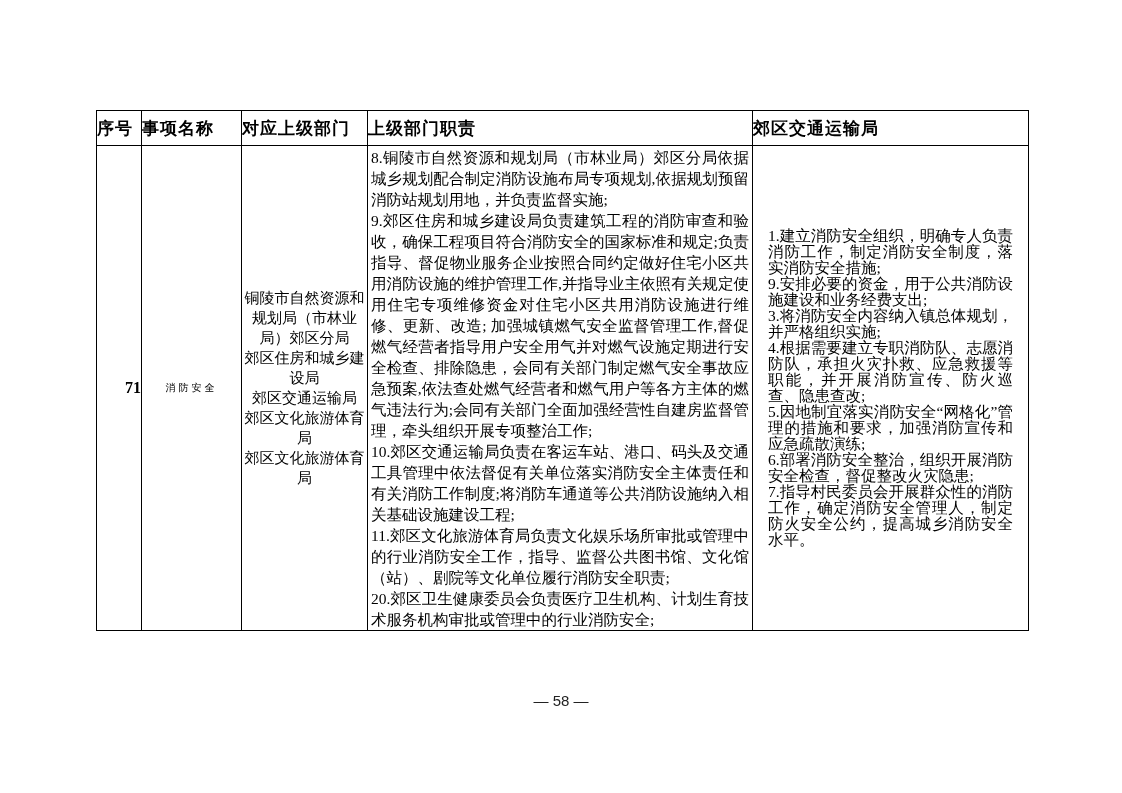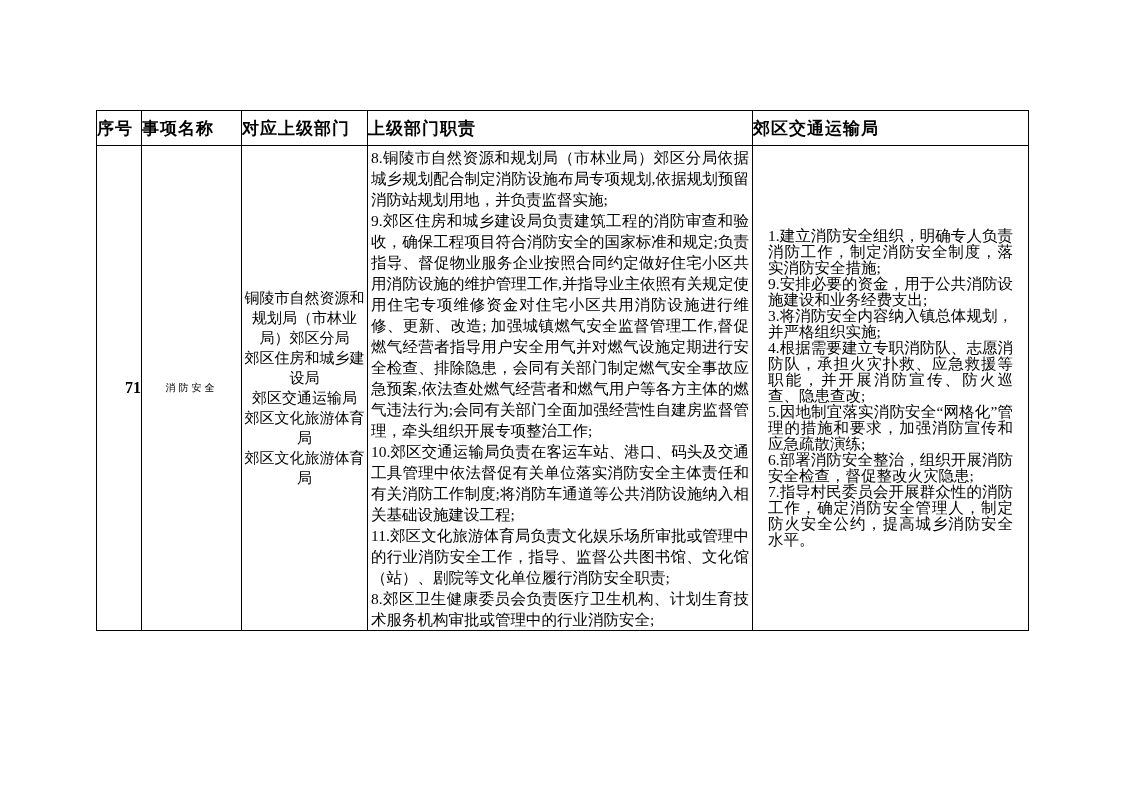--- a/index.html
+++ b/index.html
@@ -127,29 +127,30 @@
             <div class="dept-item">郊区住房和城乡建设局</div>
             <div class="dept-item">郊区交通运输局</div>
             <div class="dept-item">郊区文化旅游体育局</div>
             <div class="dept-item">郊区文化旅游体育局</div>
           </td>
         <td class="col-superior">
             <div class="duty-par">8.铜陵市自然资源和规划局（市林业局）郊区分局依据城乡规划配合制定消防设施布局专项规划,依据规划预留消防站规划用地，并负责监督实施;</div>
             <div class="duty-par">9.郊区住房和城乡建设局负责建筑工程的消防审查和验收，确保工程项目符合消防安全的国家标准和规定;负责指导、督促物业服务企业按照合同约定做好住宅小区共用消防设施的维护管理工作,并指导业主依照有关规定使用住宅专项维修资金对住宅小区共用消防设施进行维修、更新、改造; 加强城镇燃气安全监督管理工作,督促燃气经营者指导用户安全用气并对燃气设施定期进行安全检查、排除隐患，会同有关部门制定燃气安全事故应急预案,依法查处燃气经营者和燃气用户等各方主体的燃气违法行为;会同有关部门全面加强经营性自建房监督管理，牵头组织开展专项整治工作;</div>
             <div class="duty-par">10.郊区交通运输局负责在客运车站、港口、码头及交通工具管理中依法督促有关单位落实消防安全主体责任和有关消防工作制度;将消防车通道等公共消防设施纳入相关基础设施建设工程;</div>
             <div class="duty-par">11.郊区文化旅游体育局负责文化娱乐场所审批或管理中的行业消防安全工作，指导、监督公共图书馆、文化馆（站）、剧院等文化单位履行消防安全职责;</div>
-            <div class="duty-par">8.郊区卫生健康委员会负责医疗卫生机构、计划生育技术服务机构审批或管理中的行业消防安全;</div>
+            <div class="duty-par">20.郊区卫生健康委员会负责医疗卫生机构、计划生育技术服务机构审批或管理中的行业消防安全;</div>
           </td>
         <td class="col-township">
             <div class="duty-par">1.建立消防安全组织，明确专人负责消防工作，制定消防安全制度，落实消防安全措施;</div>
             <div class="duty-par">9.安排必要的资金，用于公共消防设施建设和业务经费支出;</div>
             <div class="duty-par">3.将消防安全内容纳入镇总体规划，并严格组织实施;</div>
             <div class="duty-par">4.根据需要建立专职消防队、志愿消防队，承担火灾扑救、应急救援等职能，并开展消防宣传、防火巡查、隐患查改;</div>
             <div class="duty-par">5.因地制宜落实消防安全“网格化”管理的措施和要求，加强消防宣传和应急疏散演练;</div>
             <div class="duty-par">6.部署消防安全整治，组织开展消防安全检查，督促整改火灾隐患;</div>
             <div class="duty-par">7.指导村民委员会开展群众性的消防工作，确定消防安全管理人，制定防火安全公约，提高城乡消防安全水平。</div>
           </td>
       </tr>
     </tbody>
   </table>
 
+  <div class="page-footer">— 58 —</div>
 
 </div>
 
 </body></html>

